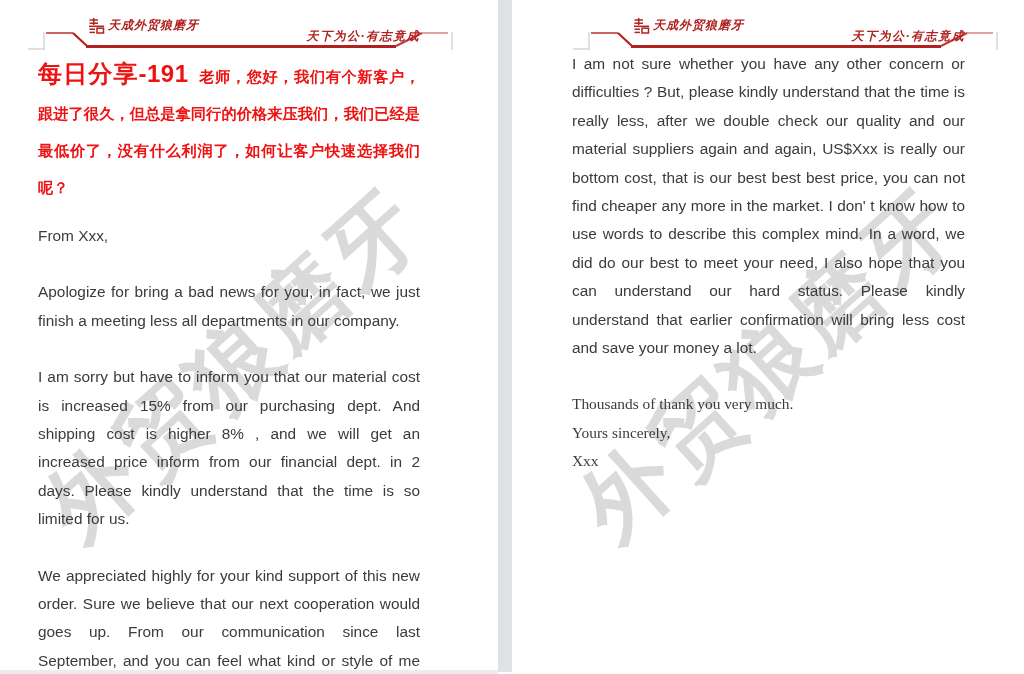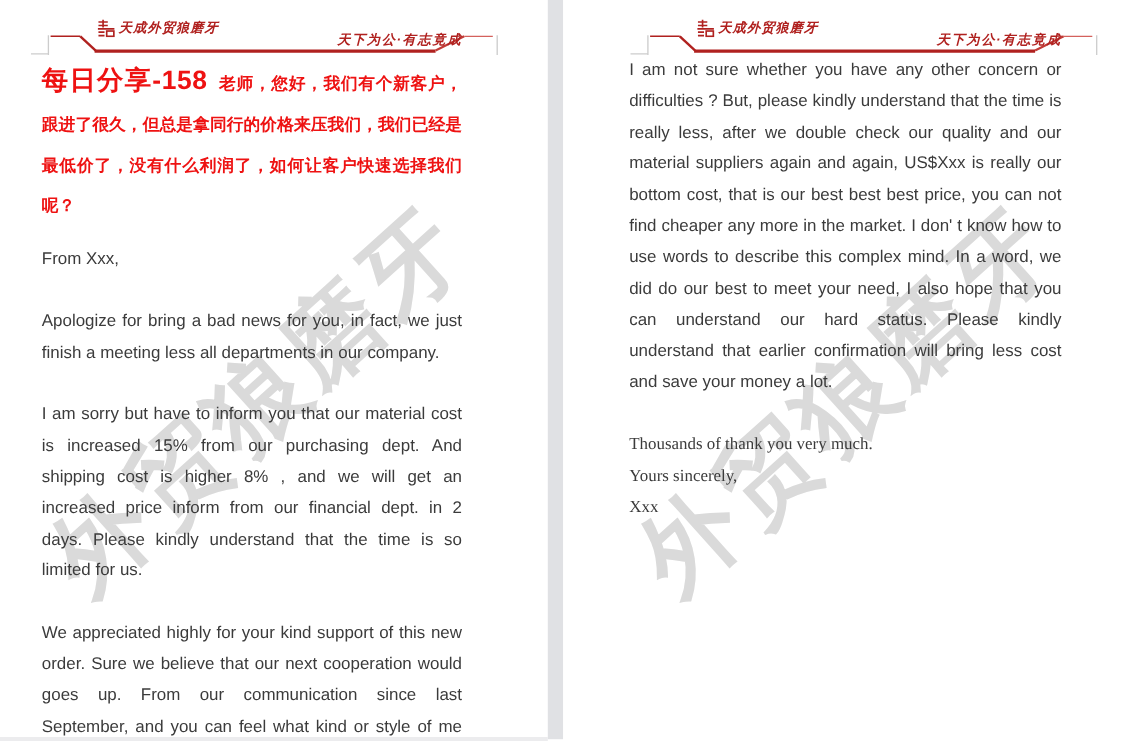--- a/index.html
+++ b/index.html
@@ -110,21 +110,21 @@
                 <path d="M1.5 15.4 H7"></path>
             </g>
           </svg>
         </span>
         <span class="brand">天成外贸狼磨牙</span>
       </div>
       <span class="motto">天下为公·有志竟成</span>
     </header>
 
     <div class="content">
-      <p class="heading"><span class="heading-num">每日分享-158</span><span>老师，您好，我们有个新客户，跟进了很久，但总是拿同行的价格来压我们，我们已经是最低价了，没有什么利润了，如何让客户快速选择我们呢？</span></p>
+      <p class="heading"><span class="heading-num">每日分享-191</span><span>老师，您好，我们有个新客户，跟进了很久，但总是拿同行的价格来压我们，我们已经是最低价了，没有什么利润了，如何让客户快速选择我们呢？</span></p>
       <p class="body-para first">From Xxx,</p>
       <p class="body-para">Apologize for bring a bad news for you, in fact, we just finish a meeting less all departments in our company.</p>
       <p class="body-para">I am sorry but have to inform you that our material cost is increased 15% from our purchasing dept. And shipping cost is higher 8% , and we will get an increased price inform from our financial dept. in 2 days. Please kindly understand that the time is so limited for us.</p>
       <p class="body-para last">We appreciated highly for your kind support of this new order. Sure we believe that our next cooperation would goes up. From our communication since last September, and you can feel what kind or style of me from our communication, am I sincere ?</p>
     </div>
   </section>
 
   <div class="page-gap"></div>
   <div class="bottom-strip"></div>
 

